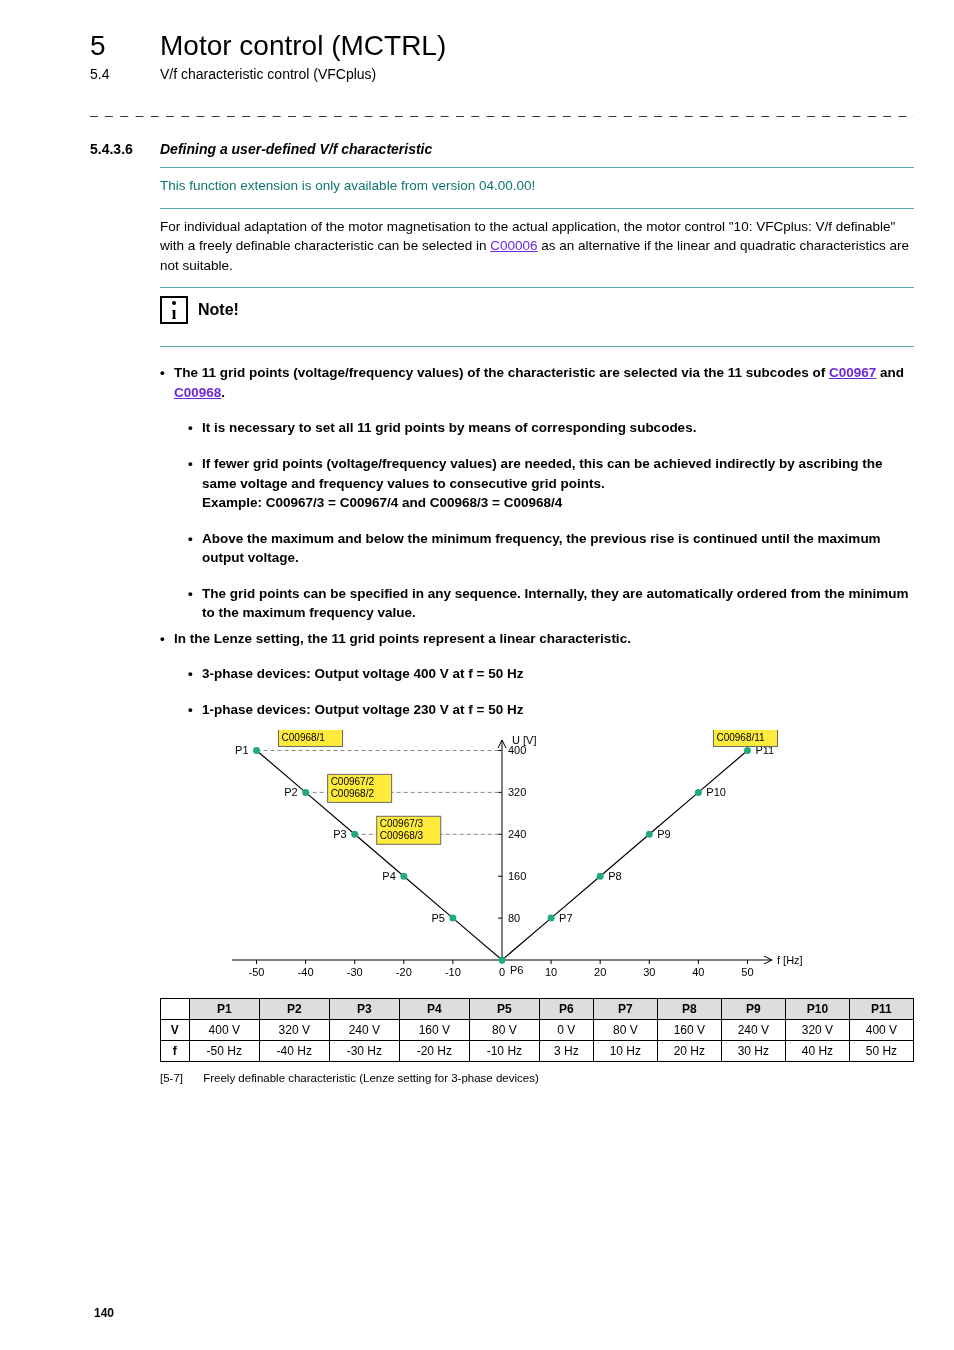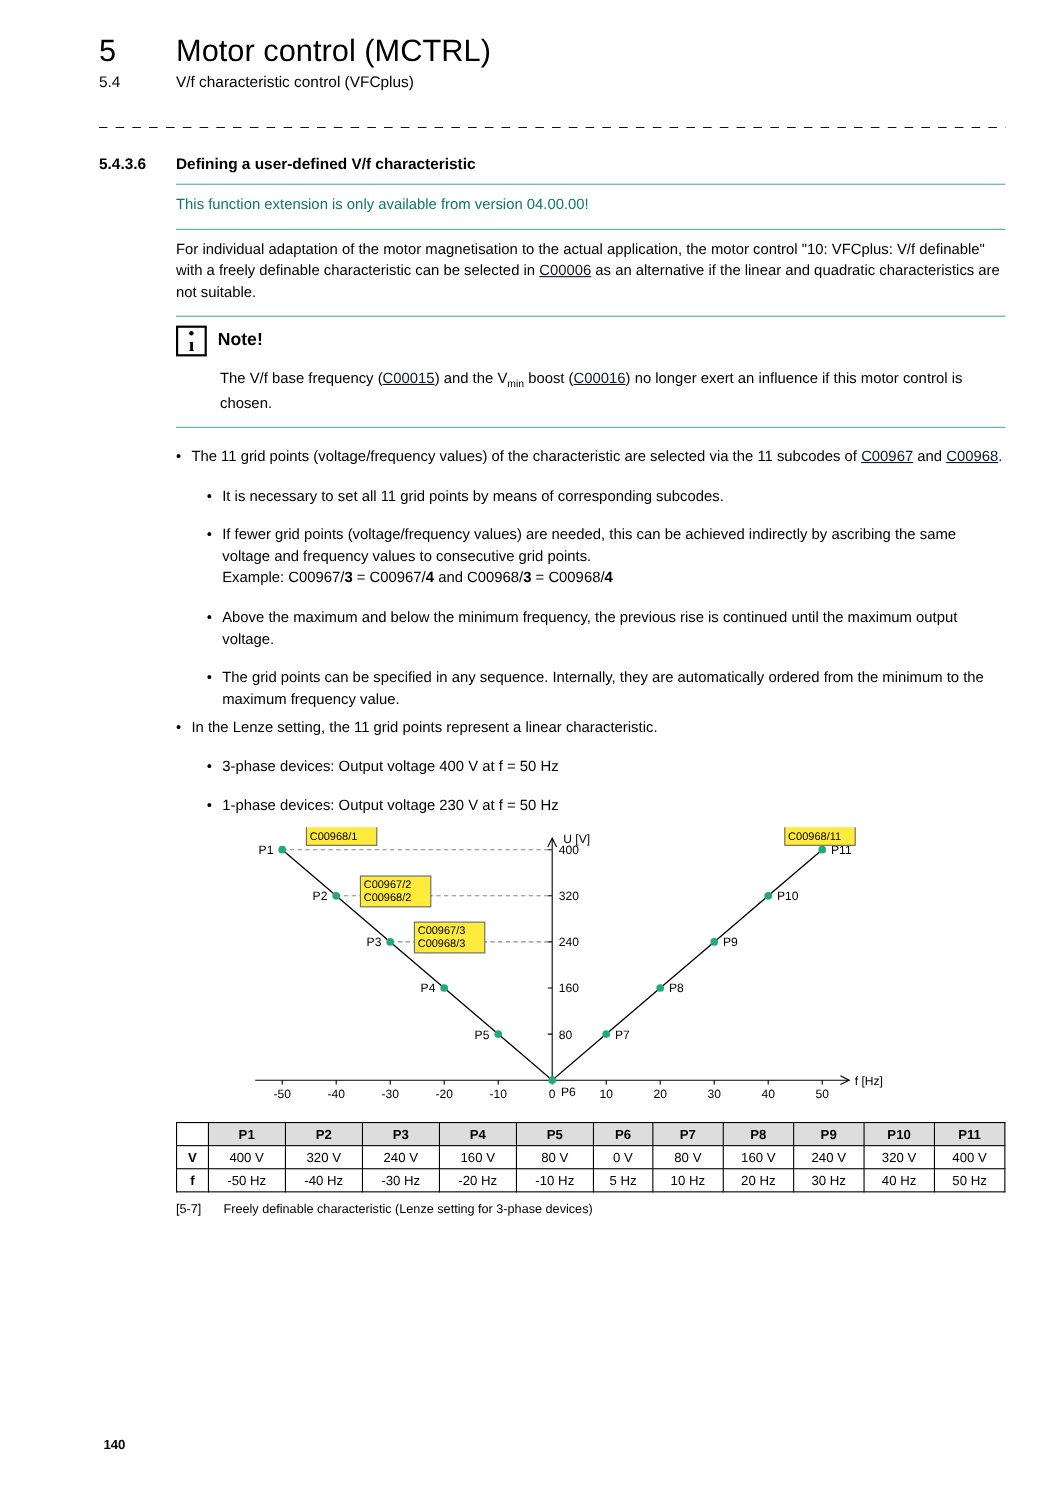--- a/index.html
+++ b/index.html
@@ -15,35 +15,35 @@
   }
   .chapter-line { display: flex; align-items: baseline; margin-bottom: 4px; }
   .chapter-num { font-size: 28px; font-weight: 400; width: 70px; }
   .chapter-title { font-size: 28px; font-weight: 400; }
   .sub-line { display: flex; align-items: flex-start; margin-bottom: 10px; }
   .sub-num { font-size: 14px; width: 70px; }
   .sub-title { font-size: 14px; }
   .dashes { letter-spacing: 2px; color: #000; margin: 20px 0 24px 0; white-space: nowrap; overflow: hidden; }
   .section-line { display: flex; margin-bottom: 10px; }
   .section-num { font-weight: bold; width: 70px; font-size: 14px; }
-  .section-title { font-weight: bold; font-size: 14px; }
+  .section-title { font-weight: bold; font-size: 14px; font-style: italic; }
   .blue { color: #0f766e; }
-  .link { color: #0f172a; text-decoration: underline; }
+  .link { color: #6d28d9; text-decoration: underline; }
   .body-text { margin-left: 70px; line-height: 1.45; margin-bottom: 12px; }
   hr.teal { border: none; border-top: 1px solid #5aa; margin: 8px 0 8px 70px; }
   .note-block { margin-left: 70px; margin-top: 8px; margin-bottom: 16px; border-top: 1px solid #5aa; border-bottom: 1px solid #5aa; padding: 8px 0 12px 0; }
   .note-header { display: flex; align-items: center; margin-bottom: 10px; }
   .note-icon { width: 28px; height: 28px; border: 2px solid #000; display: flex; align-items: center; justify-content: center; font-weight: bold; font-size: 18px; font-family: Georgia, serif; margin-right: 10px; position: relative; }
   .note-icon::before { content: ""; width: 4px; height: 4px; background: #000; border-radius: 50%; position: absolute; top: 3px; }
   .note-icon span { margin-top: 6px; }
   .note-title { font-weight: bold; font-size: 16px; }
   .note-body { margin-left: 40px; line-height: 1.45; }
   .bullets { margin-left: 70px; line-height: 1.45; }
   .bullets ul { list-style: none; }
-  .bullets > ul > li { position: relative; padding-left: 14px; margin-bottom: 6px; }
+  .bullets > ul > li { position: relative; padding-left: 14px; margin-bottom: 6px; font-weight: bold; }
   .bullets > ul > li::before { content: "•"; position: absolute; left: 0; }
   .bullets .sub { margin-left: 14px; }
   .bullets .sub > li { position: relative; padding-left: 14px; margin-bottom: 4px; margin-top: 16px; }
   .bullets .sub > li::before { content: "•"; position: absolute; left: 0; }
   .chart-wrap { display: flex; justify-content: center; margin: 10px 0 8px 0; }
   table.data { border-collapse: collapse; margin-left: 70px; width: calc(100% - 70px); font-size: 12px; }
   table.data th, table.data td { border: 1px solid #000; padding: 3px 5px; text-align: center; }
   table.data th { background: #ddd; font-weight: bold; }
   table.data td.head { font-weight: bold; background: #fff; }
   .caption { margin-left: 70px; font-size: 11.5px; margin-top: 10px; }
@@ -78,23 +78,20 @@
 <div class="body-text">
   <span>For individual adaptation of the motor magnetisation to the actual application, the motor control "10: VFCplus: V/f definable" with a freely definable characteristic can be selected in </span><a class="link">C00006</a><span> as an alternative if the linear and quadratic characteristics are not suitable.</span>
 </div>
 
 <div class="note-block">
   <div class="note-header">
     <div class="note-icon">
         <span>ı</span>
       </div>
     <div class="note-title">Note!</div>
-  </div>
-  <div class="note-body">
-    <span>The V/f base frequency (</span><a class="link">C00015</a><span>) and the V</span><sub>min</sub><span> boost (</span><a class="link">C00016</a><span>) no longer exert an influence if this motor control is chosen.</span>
   </div>
 </div>
 
 <div class="bullets">
   <ul>
     <li>
       <span>The 11 grid points (voltage/frequency values) of the characteristic are selected via the 11 subcodes of </span><a class="link">C00967</a><span> and </span><a class="link">C00968</a><span>.</span>
       <ul class="sub">
         <li>It is necessary to set all 11 grid points by means of corresponding subcodes.</li>
         <li>
@@ -230,21 +227,21 @@
         <td>320 V</td>
         <td>400 V</td>
       </tr>
       <tr>
         <td class="head">f</td>
         <td>-50 Hz</td>
         <td>-40 Hz</td>
         <td>-30 Hz</td>
         <td>-20 Hz</td>
         <td>-10 Hz</td>
-        <td>5 Hz</td>
+        <td>3 Hz</td>
         <td>10 Hz</td>
         <td>20 Hz</td>
         <td>30 Hz</td>
         <td>40 Hz</td>
         <td>50 Hz</td>
       </tr>
     </tbody>
 </table>
 
 <div class="caption">

